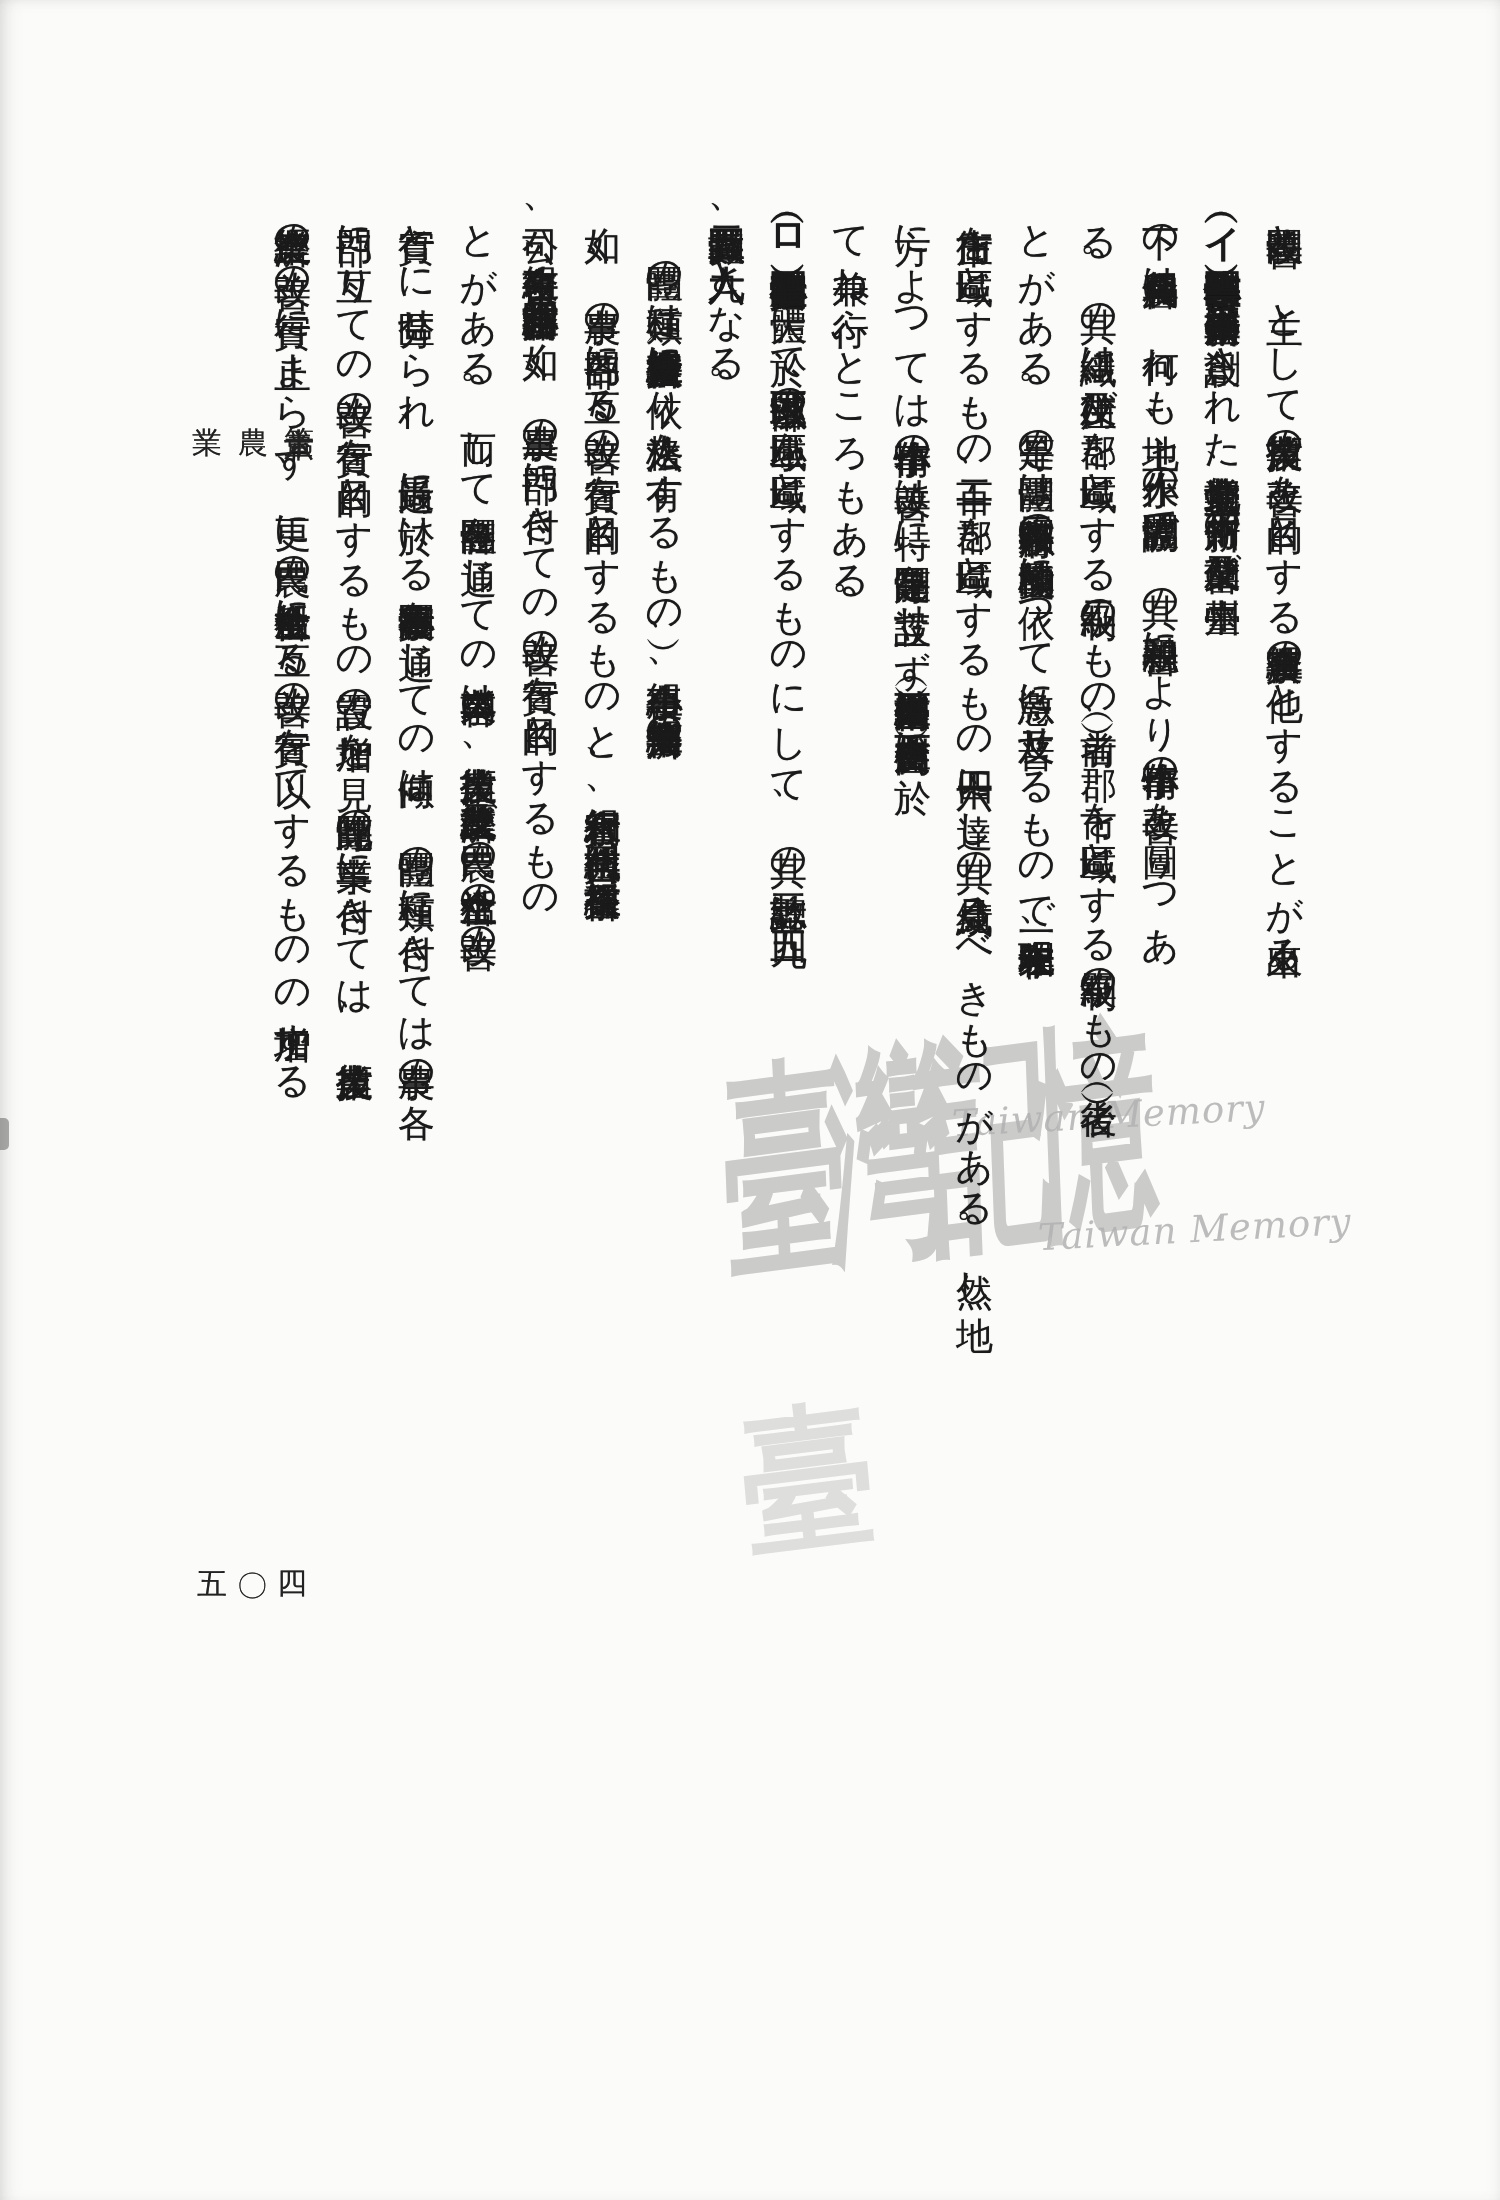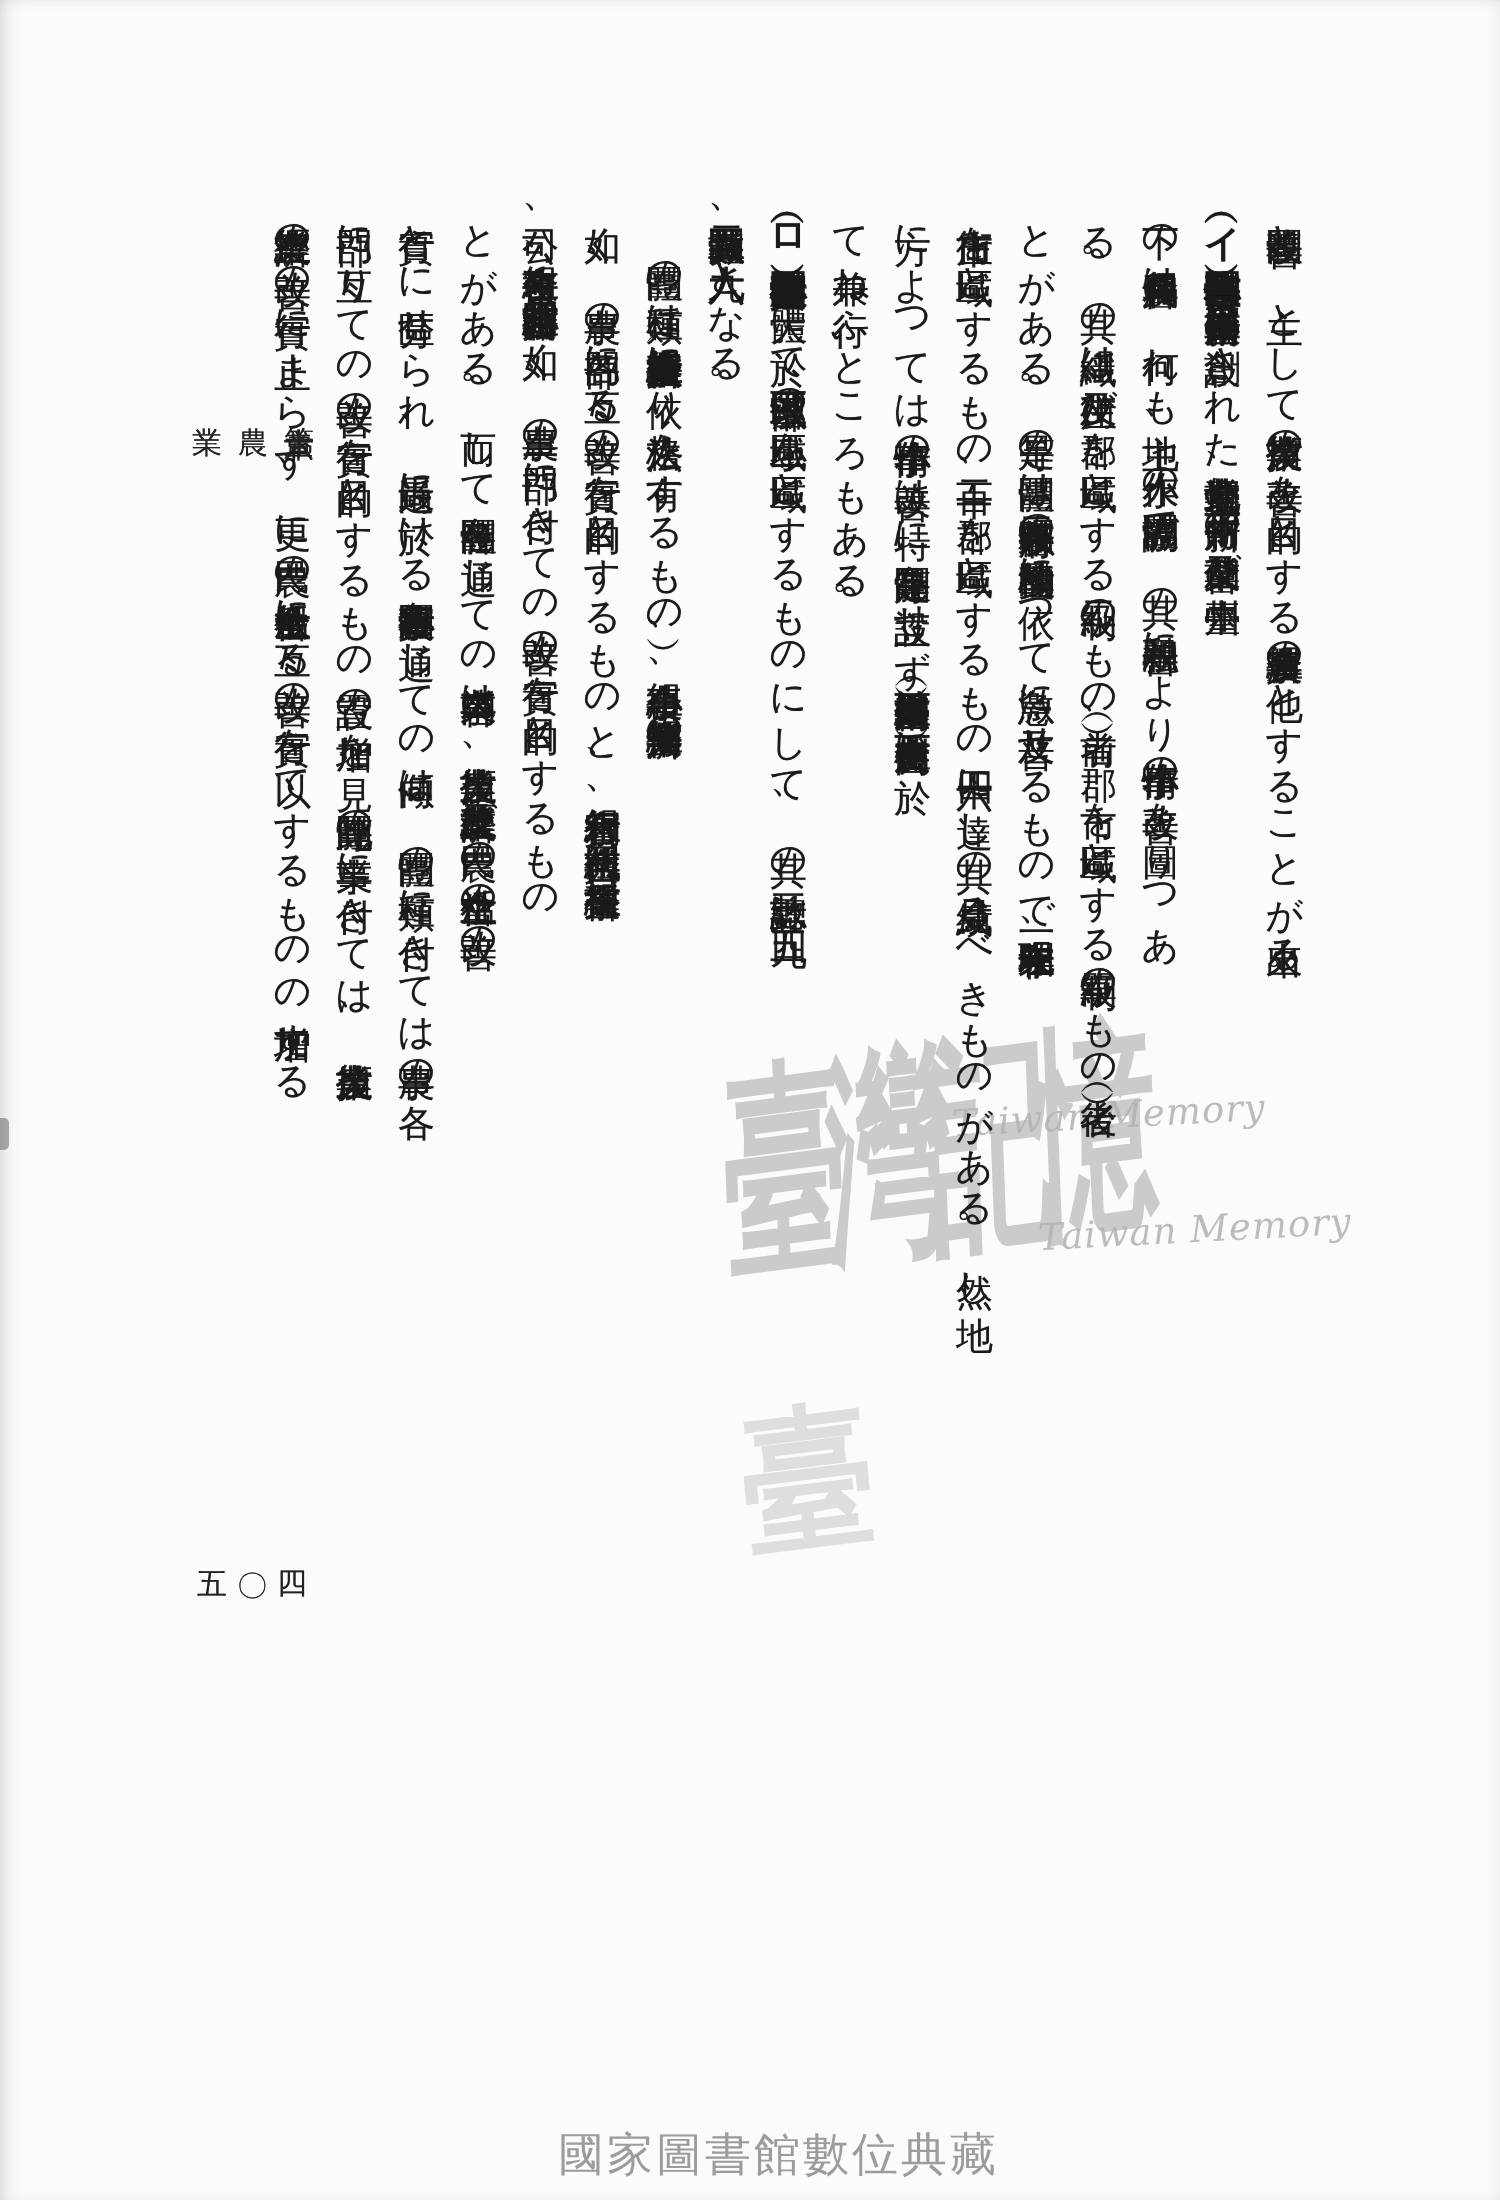--- a/index.html
+++ b/index.html
@@ -160,15 +160,14 @@
     </div>
 
     <div class="chapter">第十六章　農　業</div>
 
     <div class="pagenum">四〇五</div>
 
   </div>
 
   <div class="edge-mark"></div>
 
-  <div class="footer">國家圖書館數位典藏</div>
 
 </div>
 
 </body></html>

